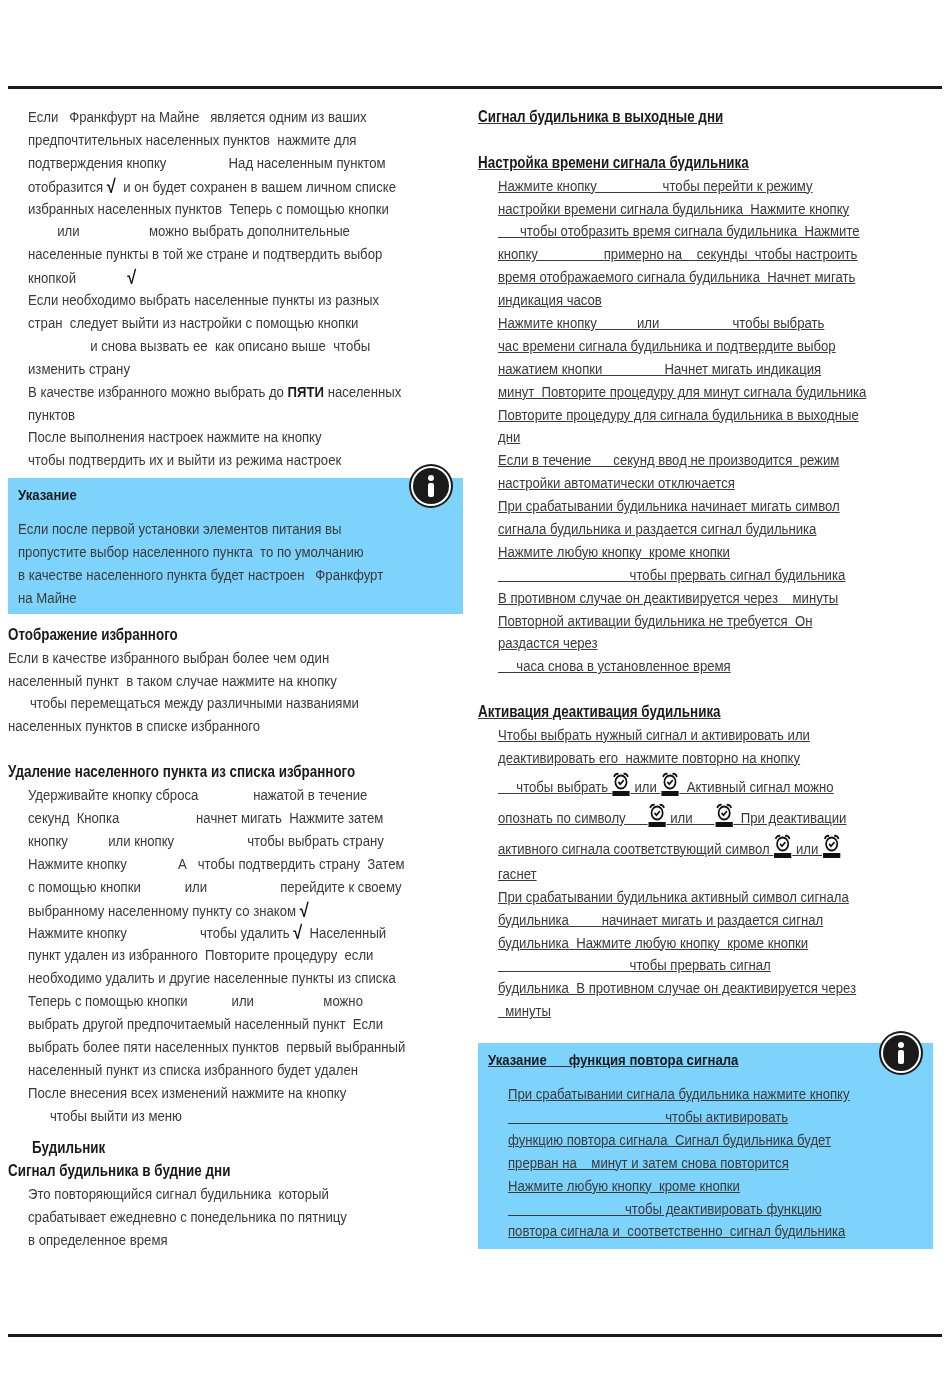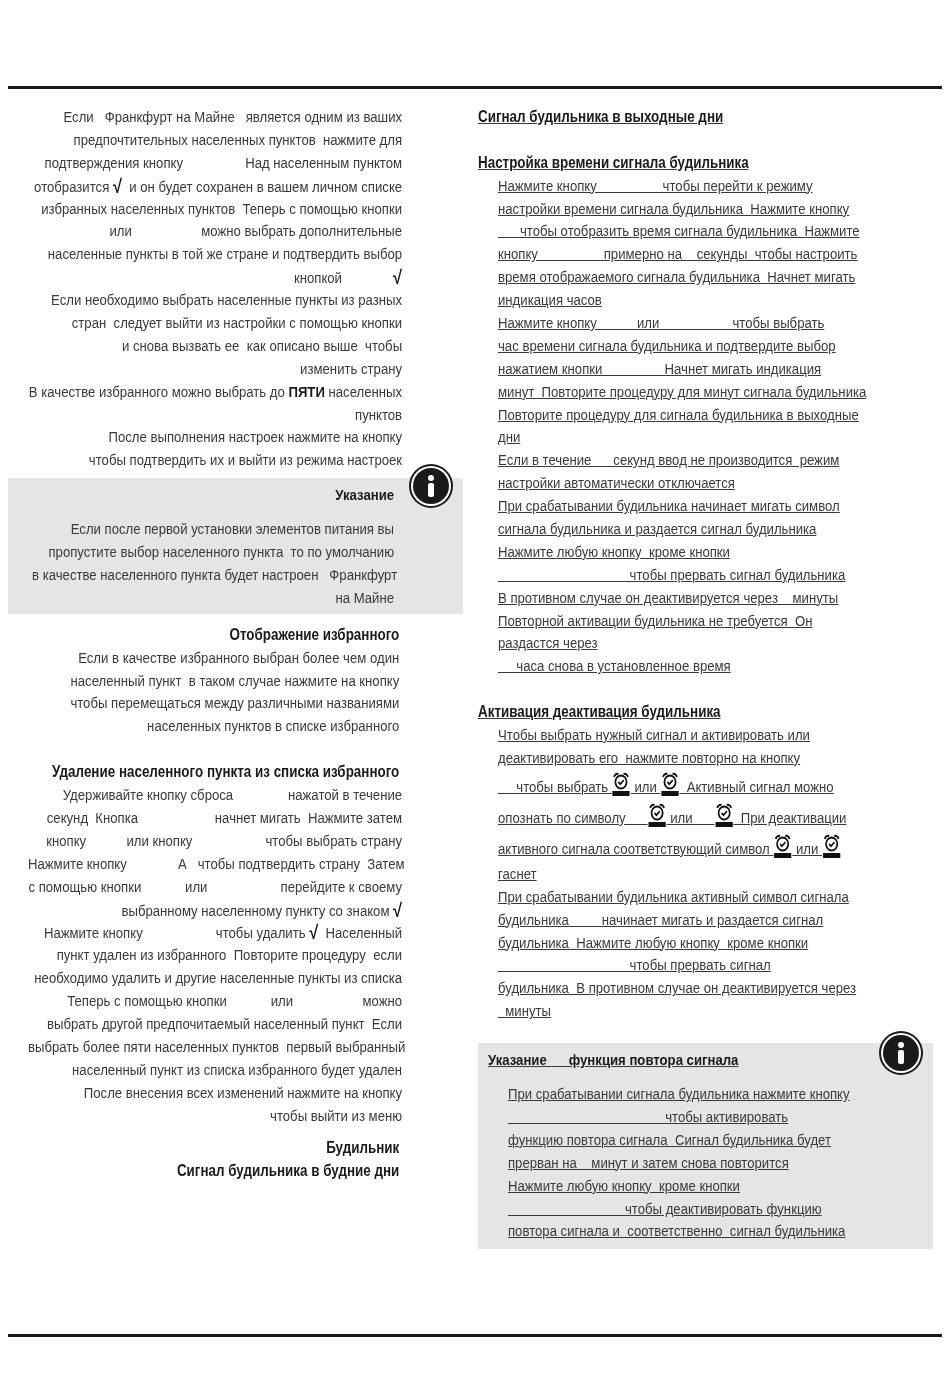--- a/index.html
+++ b/index.html
@@ -5,32 +5,32 @@
   html, body { margin: 0; padding: 0; background: #ffffff; }
   body {
     width: 950px; height: 1373px; position: relative; overflow: hidden;
     font-family: "Liberation Sans", "DejaVu Sans", sans-serif;
     color: #3a3a3a;
   }
   .rule { position: absolute; left: 8px; width: 934px; height: 3px; background: #1a1a1a; }
   .rule.top { top: 86px; }
   .rule.bottom { top: 1334px; }
   .col { position: absolute; top: 106px; }
-  .col.left { left: 8px; width: 455px; text-align: right; }
+  .col.left { left: 8px; width: 455px; }
   .col.right { left: 478px; width: 455px; text-decoration: underline; }
   .line {
     font-size: 15.3px; line-height: 22.9px; height: 22.9px; white-space: pre;
     transform: scaleX(0.86); transform-origin: left center; color: #3a3a3a;
   }
   .h { font-weight: bold; color: #1a1a1a; font-size: 15.6px; }
   .b { font-weight: bold; color: #1a1a1a; }
   .gap { height: 22.9px; }
   .gap.sm { height: 10px; }
   .note {
-    background: #e5e5e5; position: relative; padding: 4px 10px 4px 24px; margin: 4px 0 0 0;
+    background: #7dd3fc; position: relative; padding: 4px 10px 4px 10px; margin: 4px 0 0 0;
   }
   .note .line.title { font-weight: bold; color: #1a1a1a; height: 26px; line-height: 26px; }
   .info-icon {
     position: absolute; width: 36px; height: 36px; border-radius: 50%;
     background: #1a1a1a; box-shadow: 0 0 0 2px #fff, 0 0 0 4px #1a1a1a;
     display: flex; align-items: center; justify-content: center;
   }
   .info-icon svg { width: 20px; height: 26px; }
   .check { display: inline-block; font-weight: bold; color: #111; font-size: 19px; transform: translateY(1px); }
   .alarm { display: inline-block; width: 22px; height: 24px; vertical-align: -4px; }
@@ -99,20 +99,25 @@
     <div class="line">Теперь с помощью кнопки            или                   можно</div>
     <div class="line">выбрать другой предпочитаемый населенный пункт  Если</div>
     <div class="line">выбрать более пяти населенных пунктов  первый выбранный</div>
     <div class="line">населенный пункт из списка избранного будет удален</div>
     <div class="line">После внесения всех изменений нажмите на кнопку</div>
     <div class="line">      чтобы выйти из меню</div>
   </div>
   <div class="gap sm"></div>
   <div class="line h" style="padding-left:28px">Будильник</div>
   <div class="line h">Сигнал будильника в будние дни</div>
+  <div style="padding-left:20px">
+    <div class="line">Это повторяющийся сигнал будильника  который</div>
+    <div class="line">срабатывает ежедневно с понедельника по пятницу</div>
+    <div class="line">в определенное время</div>
+  </div>
 </div>
 
 <div class="col right">
   <div class="line h">Сигнал будильника в выходные дни</div>
   <div class="gap"></div>
   <div class="line h">Настройка времени сигнала будильника</div>
   <div style="padding-left:20px">
     <div class="line">Нажмите кнопку                  чтобы перейти к режиму</div>
     <div class="line">настройки времени сигнала будильника  Нажмите кнопку</div>
     <div class="line">      чтобы отобразить время сигнала будильника  Нажмите</div>

